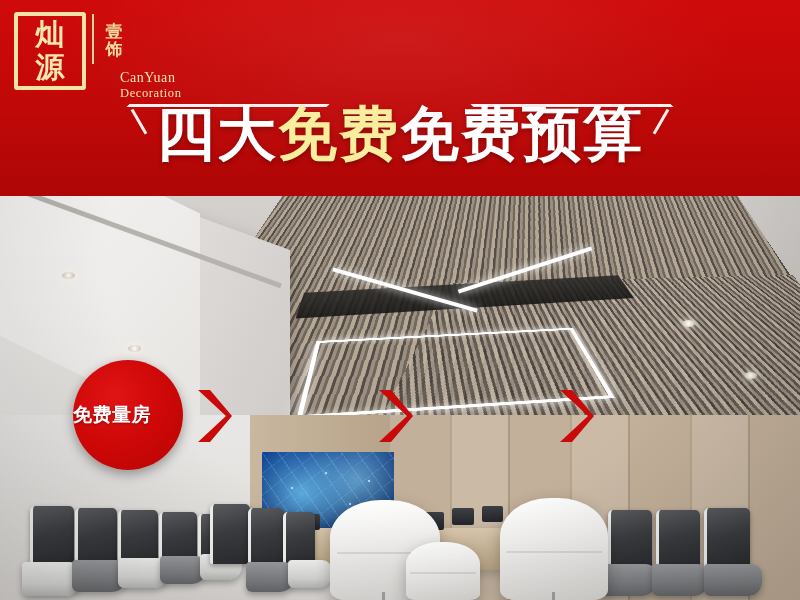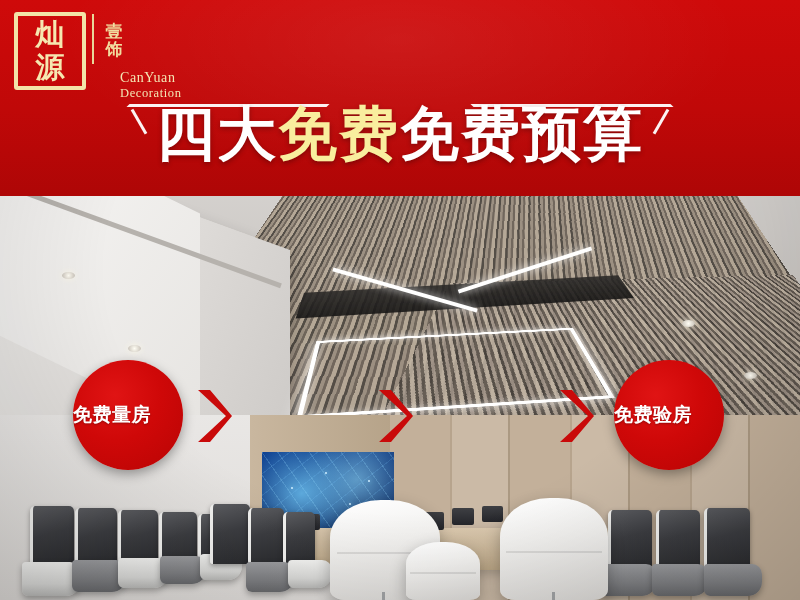--- a/index.html
+++ b/index.html
@@ -407,18 +407,15 @@
 
     <svg class="arrow a2" viewBox="0 0 38 56">
       <path d="M2 2 L30 28 L2 54 L14 54 L36 28 L14 2 Z" fill="#c90a0a"></path>
     </svg>
 
 
     <svg class="arrow a3" viewBox="0 0 38 56">
       <path d="M2 2 L30 28 L2 54 L14 54 L36 28 L14 2 Z" fill="#c90a0a"></path>
     </svg>
 
-    <div class="badge b4">
-      <span>免费验房</span>
-    </div>
   </div>
 
 </div>
 
 </body></html>

